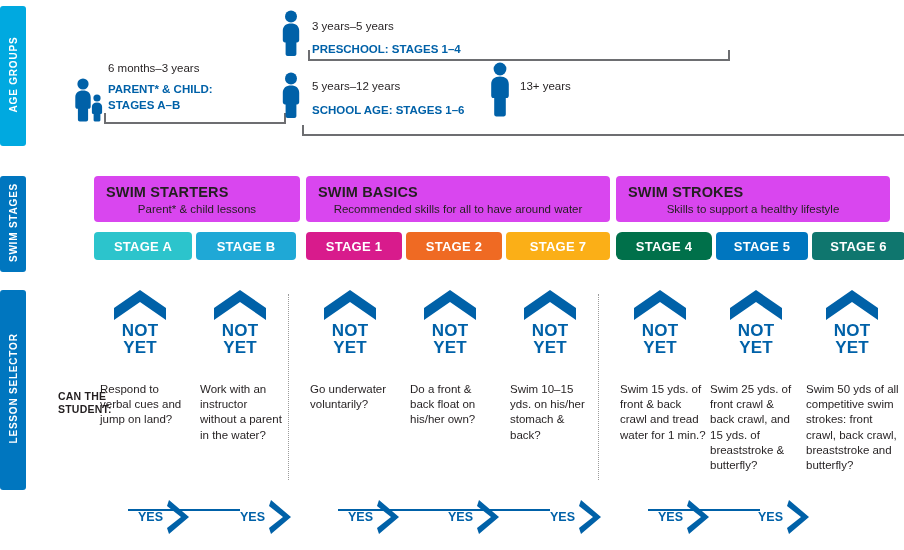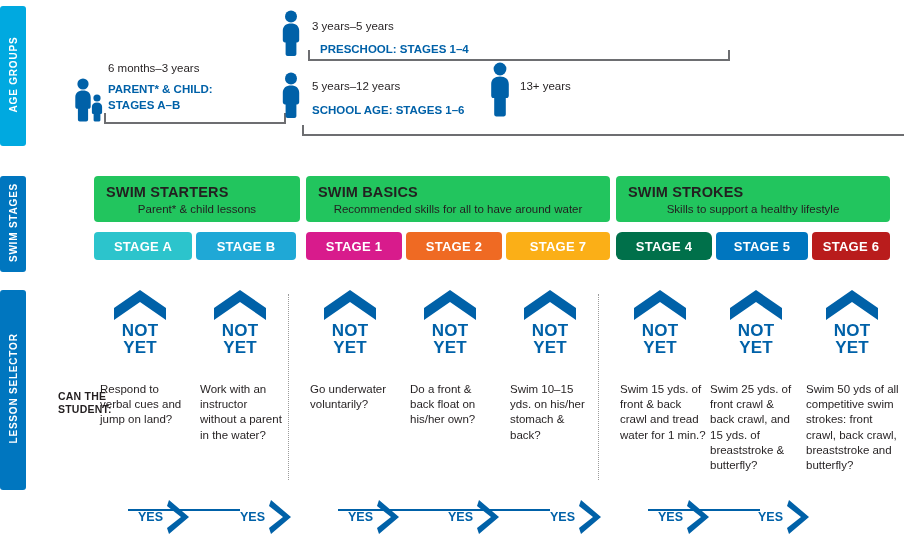--- a/index.html
+++ b/index.html
@@ -80,21 +80,21 @@
 
   
   #swim-stages {
     position: absolute;
     left: 34px;
     top: 176px;
     width: 870px;
   }
   .group-header {
     position: absolute;
-    background: #22c55e;
+    background: #d946ef;
     border-radius: 4px;
     padding: 8px 12px 24px 12px;
     box-sizing: border-box;
   }
   .group-header .gh-title {
     font-size: 14.5px;
     font-weight: bold;
     color: #231f20;
     letter-spacing: 0.01em;
   }
@@ -189,21 +189,21 @@
 
 <div id="age-groups">
 
   <div class="person" style="left:244px; top:10px;">
     <svg width="26" height="46" viewBox="0 0 26 46" aria-hidden="true">
       <circle cx="13" cy="6.5" r="6" fill="#0061a8"></circle>
       <path d="M13 13.5c-5 0-8.2 2.6-8.2 7.2v9.4c0 1.5 1 2.4 2.2 2.4h.6v11.4c0 1.2.9 2 2 2h6.8c1.1 0 2-.8 2-2V32.5h.6c1.2 0 2.2-.9 2.2-2.4v-9.4c0-4.6-3.2-7.2-8.2-7.2z" fill="#0061a8"></path>
     </svg>
   </div>
   <div class="age-label" style="left:278px; top:20px;">3 years–5 years</div>
-  <div class="age-title" style="left:278px; top:42px;margin-left:8px;">PRESCHOOL: STAGES 1–4</div>
+  <div class="age-title" style="left:278px; top:42px;">PRESCHOOL: STAGES 1–4</div>
   <div class="axis" style="left:274px; top:50px; width:418px;"></div>
 
   <div class="age-label" style="left:74px; top:62px;">6 months–3 years</div>
   <div class="person" style="left:38px; top:78px;">
     <svg width="32" height="44" viewBox="0 0 32 44" aria-hidden="true">
       <circle cx="11" cy="6" r="5.6" fill="#0061a8"></circle>
       <path d="M11 12.6c-4.7 0-7.7 2.5-7.7 6.8v9c0 1.4.9 2.3 2.1 2.3h.5v10.8c0 1.2.8 1.9 1.9 1.9h6.4c1.1 0 1.9-.7 1.9-1.9V30.7h.5c1.2 0 2.1-.9 2.1-2.3v-9c0-4.3-3-6.8-7.7-6.8z" fill="#0061a8"></path>
       <circle cx="25" cy="20" r="3.6" fill="#0061a8"></circle>
       <path d="M25 24.4c-3.2 0-5.1 1.6-5.1 4.4v5.6c0 .9.6 1.5 1.4 1.5h.3v6.2c0 .8.5 1.3 1.2 1.3h4.4c.7 0 1.2-.5 1.2-1.3v-6.2h.3c.8 0 1.4-.6 1.4-1.5v-5.6c0-2.8-1.9-4.4-5.1-4.4z" fill="#0061a8"></path>
     </svg>
@@ -263,21 +263,21 @@
   </div>
   <div class="stage-chip" style="left:472px; top:56px; width:104px; background:#fbaf17;">
     <span>STAGE 7</span>
   </div>
   <div class="stage-chip" style="left:582px; top:56px; width:96px;  background:#00704a;border-radius:6px;">
     <span>STAGE 4</span>
   </div>
   <div class="stage-chip" style="left:682px; top:56px; width:92px;  background:#0076bf;">
     <span>STAGE 5</span>
   </div>
-  <div class="stage-chip" style="left:778px; top:56px; width:78px;  background:#b91c1c;">
+  <div class="stage-chip" style="left:778px; top:56px; width:93px;  background:#0f766e;">
     <span>STAGE 6</span>
   </div>
 </div>
 
 <div id="lesson-selector">
 
   <div class="divider" style="left:254px; top:4px; height:186px;"></div>
   <div class="divider" style="left:564px; top:4px; height:186px;"></div>
 
   <div class="can-student" style="left:24px; top:100px;">

